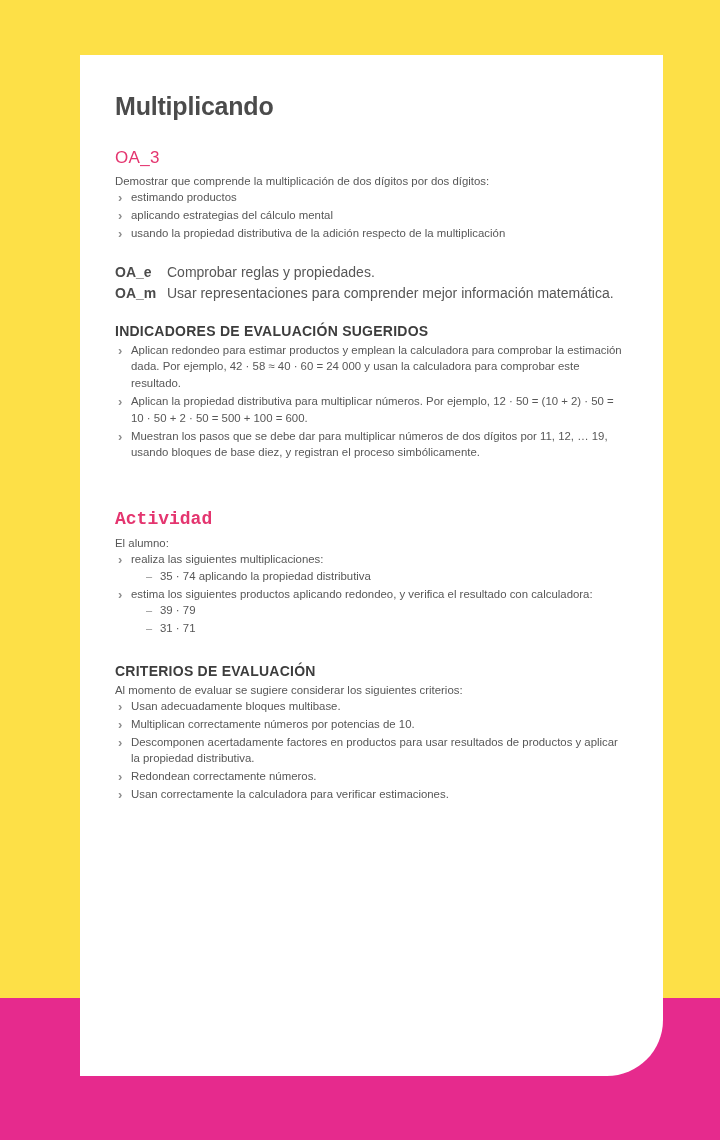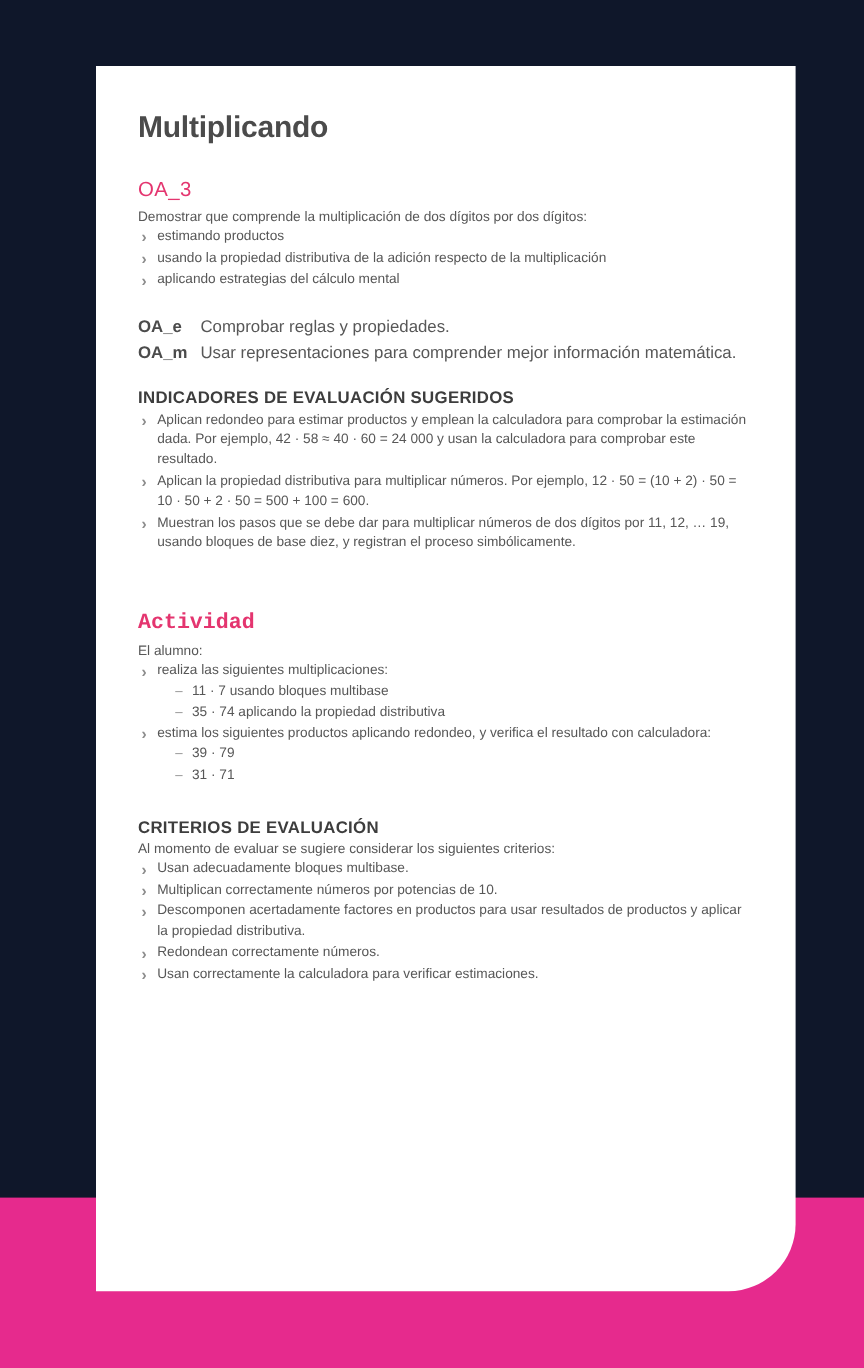--- a/index.html
+++ b/index.html
@@ -10,21 +10,21 @@
     width: 720px;
     height: 1140px;
     background: #e62a8d;
     font-family: "Liberation Sans", sans-serif;
     overflow: hidden;
   }
   #page {
     position: relative;
     width: 720px;
     height: 998px;
-    background: #0f172a;
+    background: #fde047;
   }
   #card {
     position: absolute;
     left: 80px;
     top: 55px;
     width: 583px;
     height: 1021px;
     background: #ffffff;
     border-bottom-right-radius: 56px;
     box-sizing: border-box;
@@ -130,22 +130,22 @@
   <div id="card">
 
     <h1 class="doc-title">Multiplicando</h1>
 
     <h2 class="oa-code">OA_3</h2>
 
     <p class="body-text">Demostrar que comprende la multiplicación de dos dígitos por dos dígitos:</p>
 
     <ul class="chev">
       <li>estimando productos</li>
+      <li>aplicando estrategias del cálculo mental</li>
       <li>usando la propiedad distributiva de la adición respecto de la multiplicación</li>
-      <li>aplicando estrategias del cálculo mental</li>
     </ul>
 
     <div class="gap-md"></div>
 
     <div class="oa-pair-row">
       <span class="oa-pair-key">OA_e</span>
       <span>Comprobar reglas y propiedades.</span>
     </div>
     <div class="oa-pair-row">
       <span class="oa-pair-key">OA_m</span>
@@ -163,21 +163,20 @@
 
     <div style="height:48px"></div>
 
     <h2 class="act-title">Actividad</h2>
     <p class="body-text">El alumno:</p>
 
     <ul class="chev">
       <li>
         <span>realiza las siguientes multiplicaciones:</span>
         <ul class="dash nested-wrap">
-          <li>11 · 7 usando bloques multibase</li>
           <li>35 · 74 aplicando la propiedad distributiva</li>
         </ul>
       </li>
       <li>
         <span>estima los siguientes productos aplicando redondeo, y verifica el resultado con calculadora:</span>
         <ul class="dash nested-wrap">
           <li>39 · 79</li>
           <li>31 · 71</li>
         </ul>
       </li>

